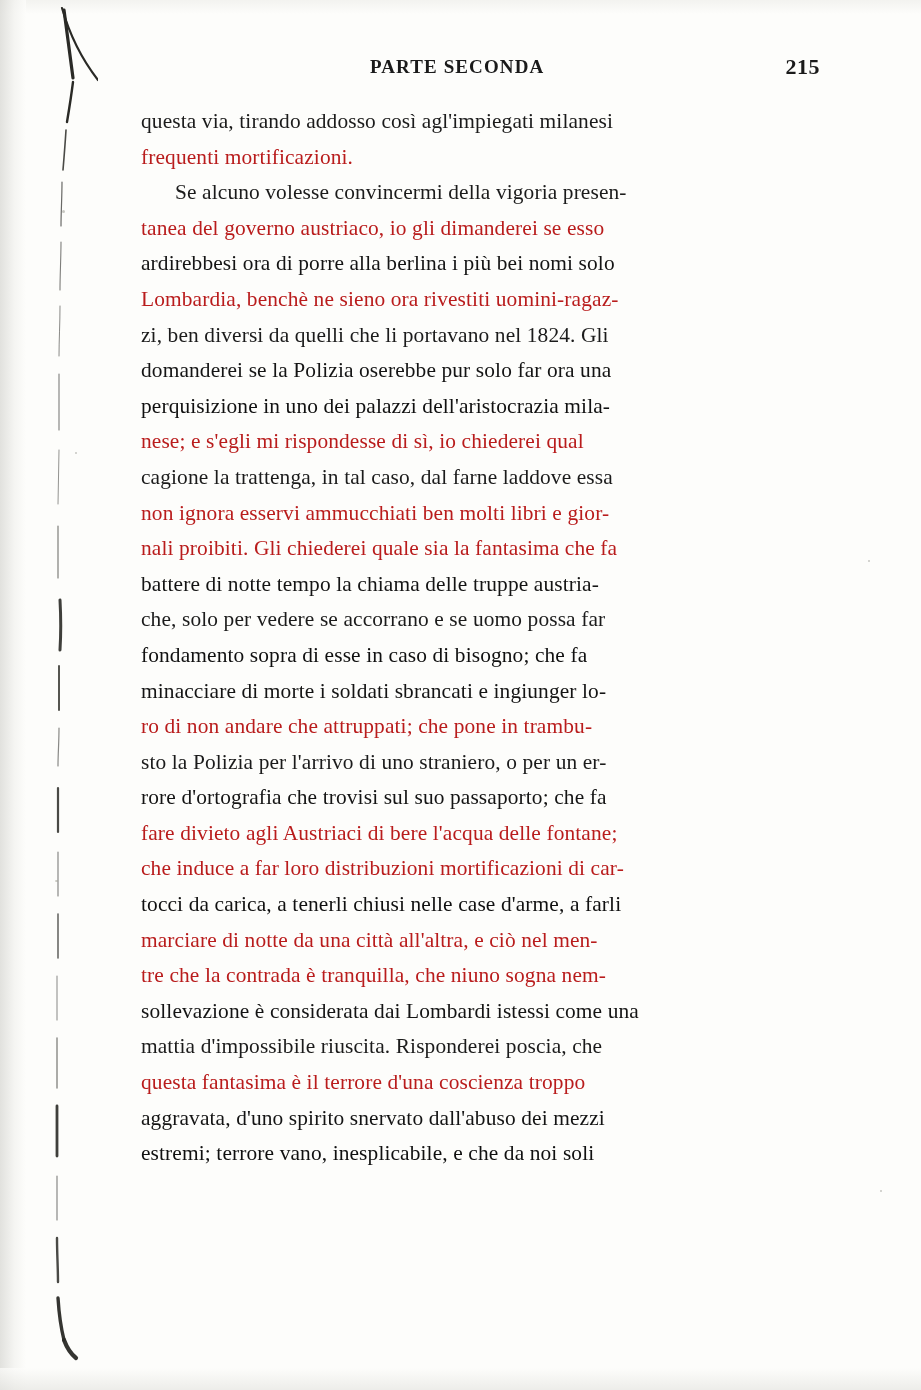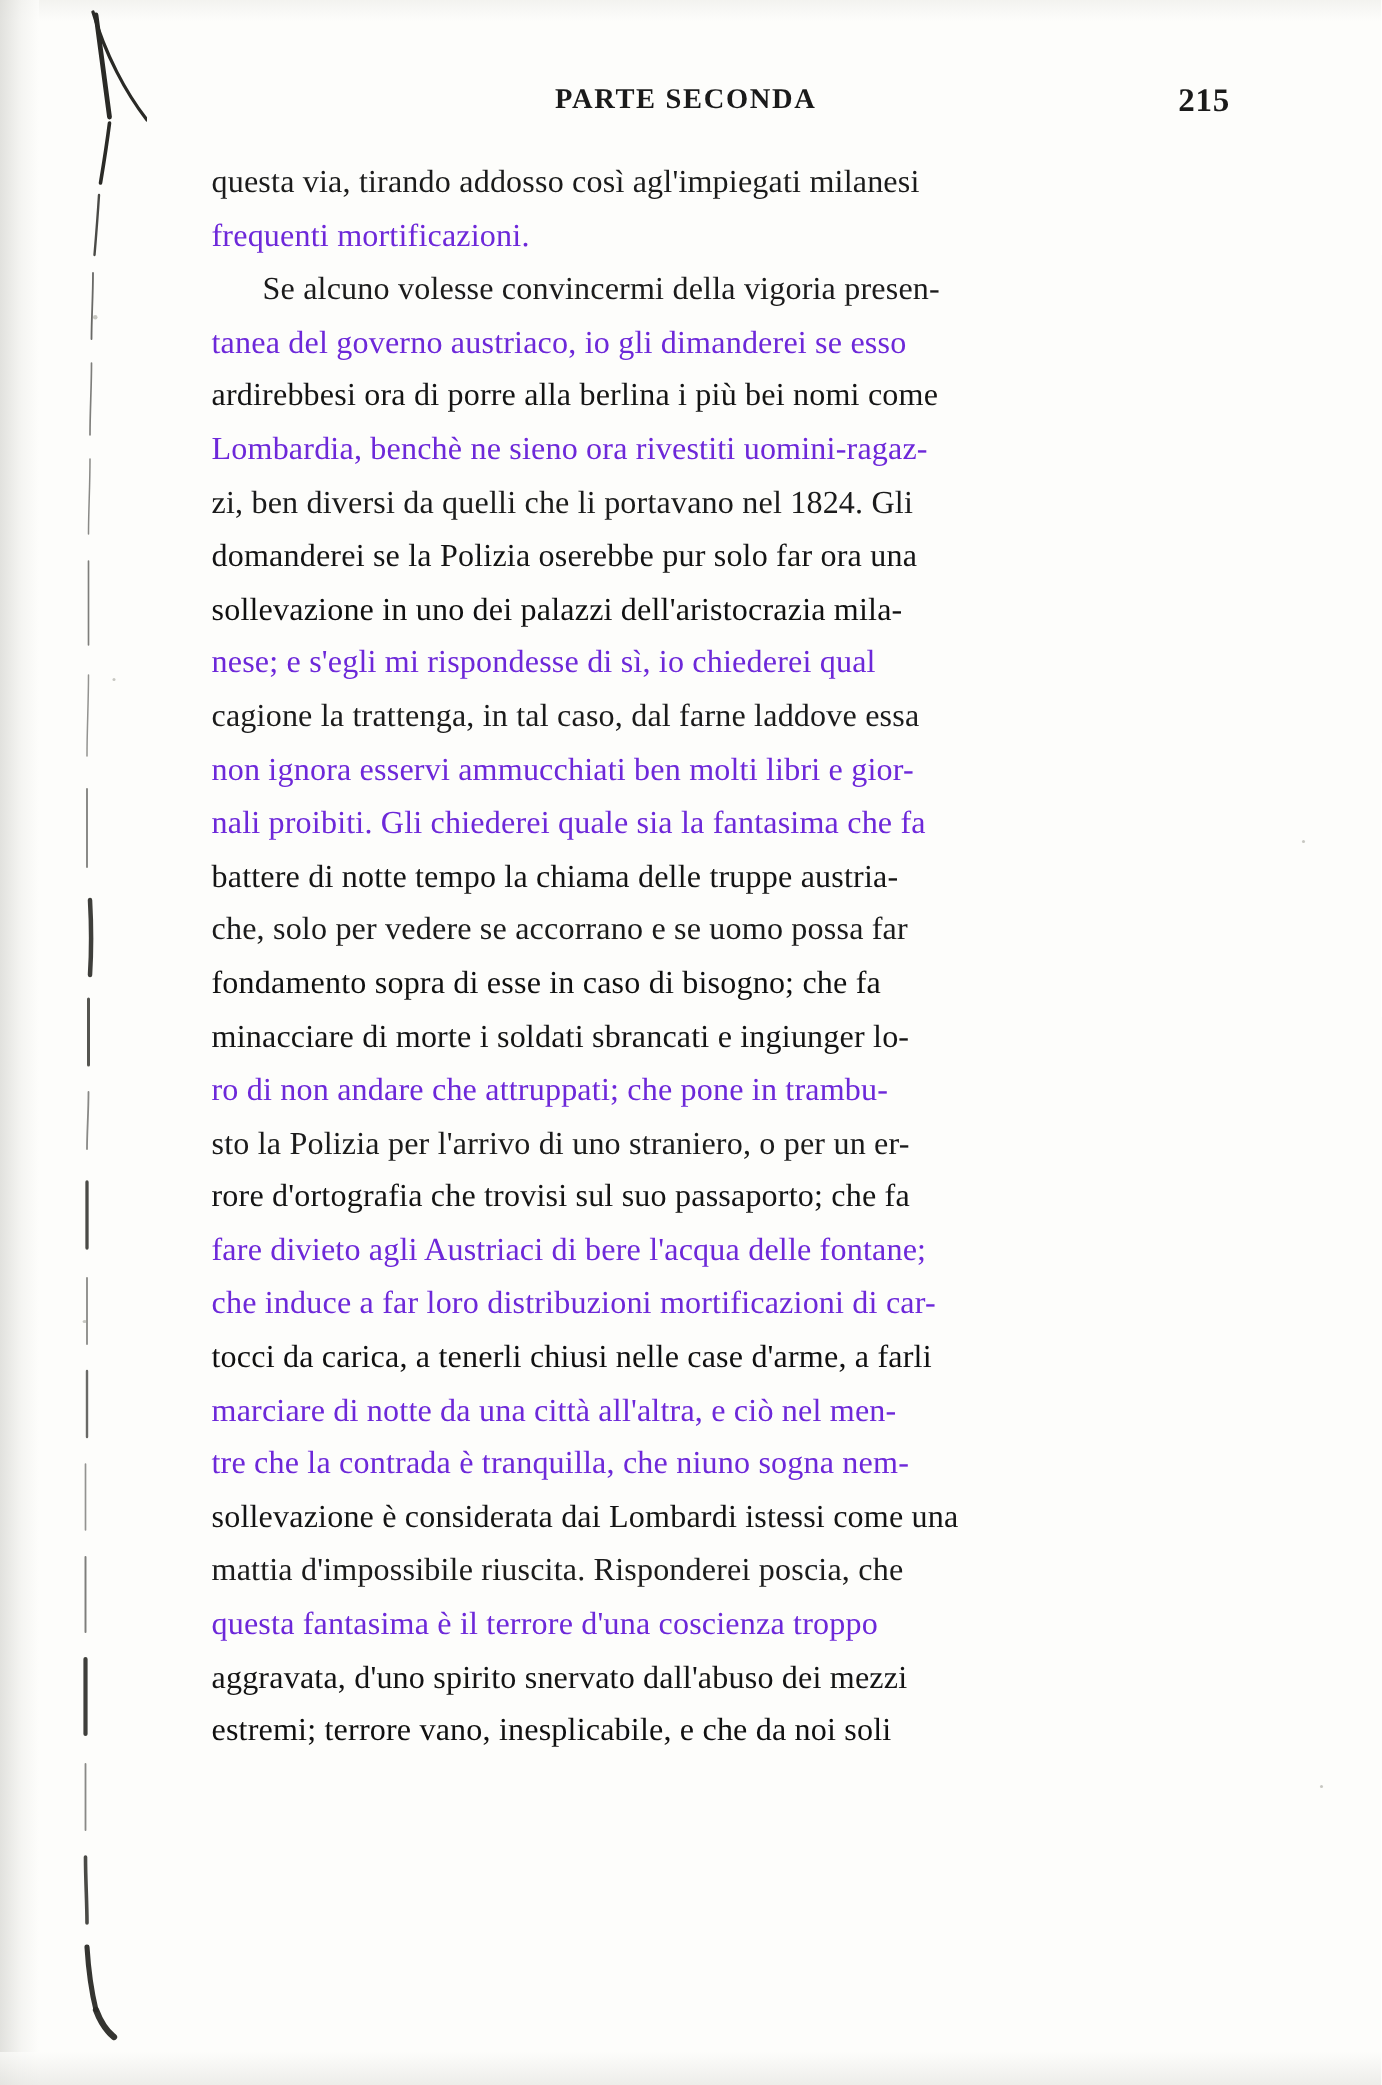--- a/index.html
+++ b/index.html
@@ -88,21 +88,21 @@
     position: absolute;
     top: 104px;
     left: 141px;
     width: 679px;
   }
   .line {
     font-size: 21.4px;
     line-height: 35.6px;
     letter-spacing: .12px;
     white-space: nowrap;
-    color: #6d28d9;
+    color: #b91c1c;
   }
   .line.indent {
     padding-left: 34px;
   }
   
   .line:nth-child(3n)   { color: #141414; }
   .line:nth-child(4n+1) { color: #1b1b1b; }
   .line:nth-child(7n)   { color: #101010; }
 
   
@@ -162,25 +162,25 @@
   </div>
 
   <div class="textblock">
       <div>
         <div class="line">questa via, tirando addosso così agl'impiegati milanesi</div>
         <div class="line">frequenti mortificazioni.</div>
       </div>
       <div>
         <div class="line indent">Se alcuno volesse convincermi della vigoria presen-</div>
         <div class="line">tanea del governo austriaco, io gli dimanderei se esso</div>
-        <div class="line">ardirebbesi ora di porre alla berlina i più bei nomi come</div>
+        <div class="line">ardirebbesi ora di porre alla berlina i più bei nomi solo</div>
         <div class="line">Lombardia, benchè ne sieno ora rivestiti uomini-ragaz-</div>
         <div class="line">zi, ben diversi da quelli che li portavano nel 1824. Gli</div>
         <div class="line">domanderei se la Polizia oserebbe pur solo far ora una</div>
-        <div class="line">sollevazione in uno dei palazzi dell'aristocrazia mila-</div>
+        <div class="line">perquisizione in uno dei palazzi dell'aristocrazia mila-</div>
         <div class="line">nese; e s'egli mi rispondesse di sì, io chiederei qual</div>
         <div class="line">cagione la trattenga, in tal caso, dal farne laddove essa</div>
         <div class="line">non ignora esservi ammucchiati ben molti libri e gior-</div>
         <div class="line">nali proibiti. Gli chiederei quale sia la fantasima che fa</div>
         <div class="line">battere di notte tempo la chiama delle truppe austria-</div>
         <div class="line">che, solo per vedere se accorrano e se uomo possa far</div>
         <div class="line">fondamento sopra di esse in caso di bisogno; che fa</div>
         <div class="line">minacciare di morte i soldati sbrancati e ingiunger lo-</div>
         <div class="line">ro di non andare che attruppati; che pone in trambu-</div>
         <div class="line">sto la Polizia per l'arrivo di uno straniero, o per un er-</div>

